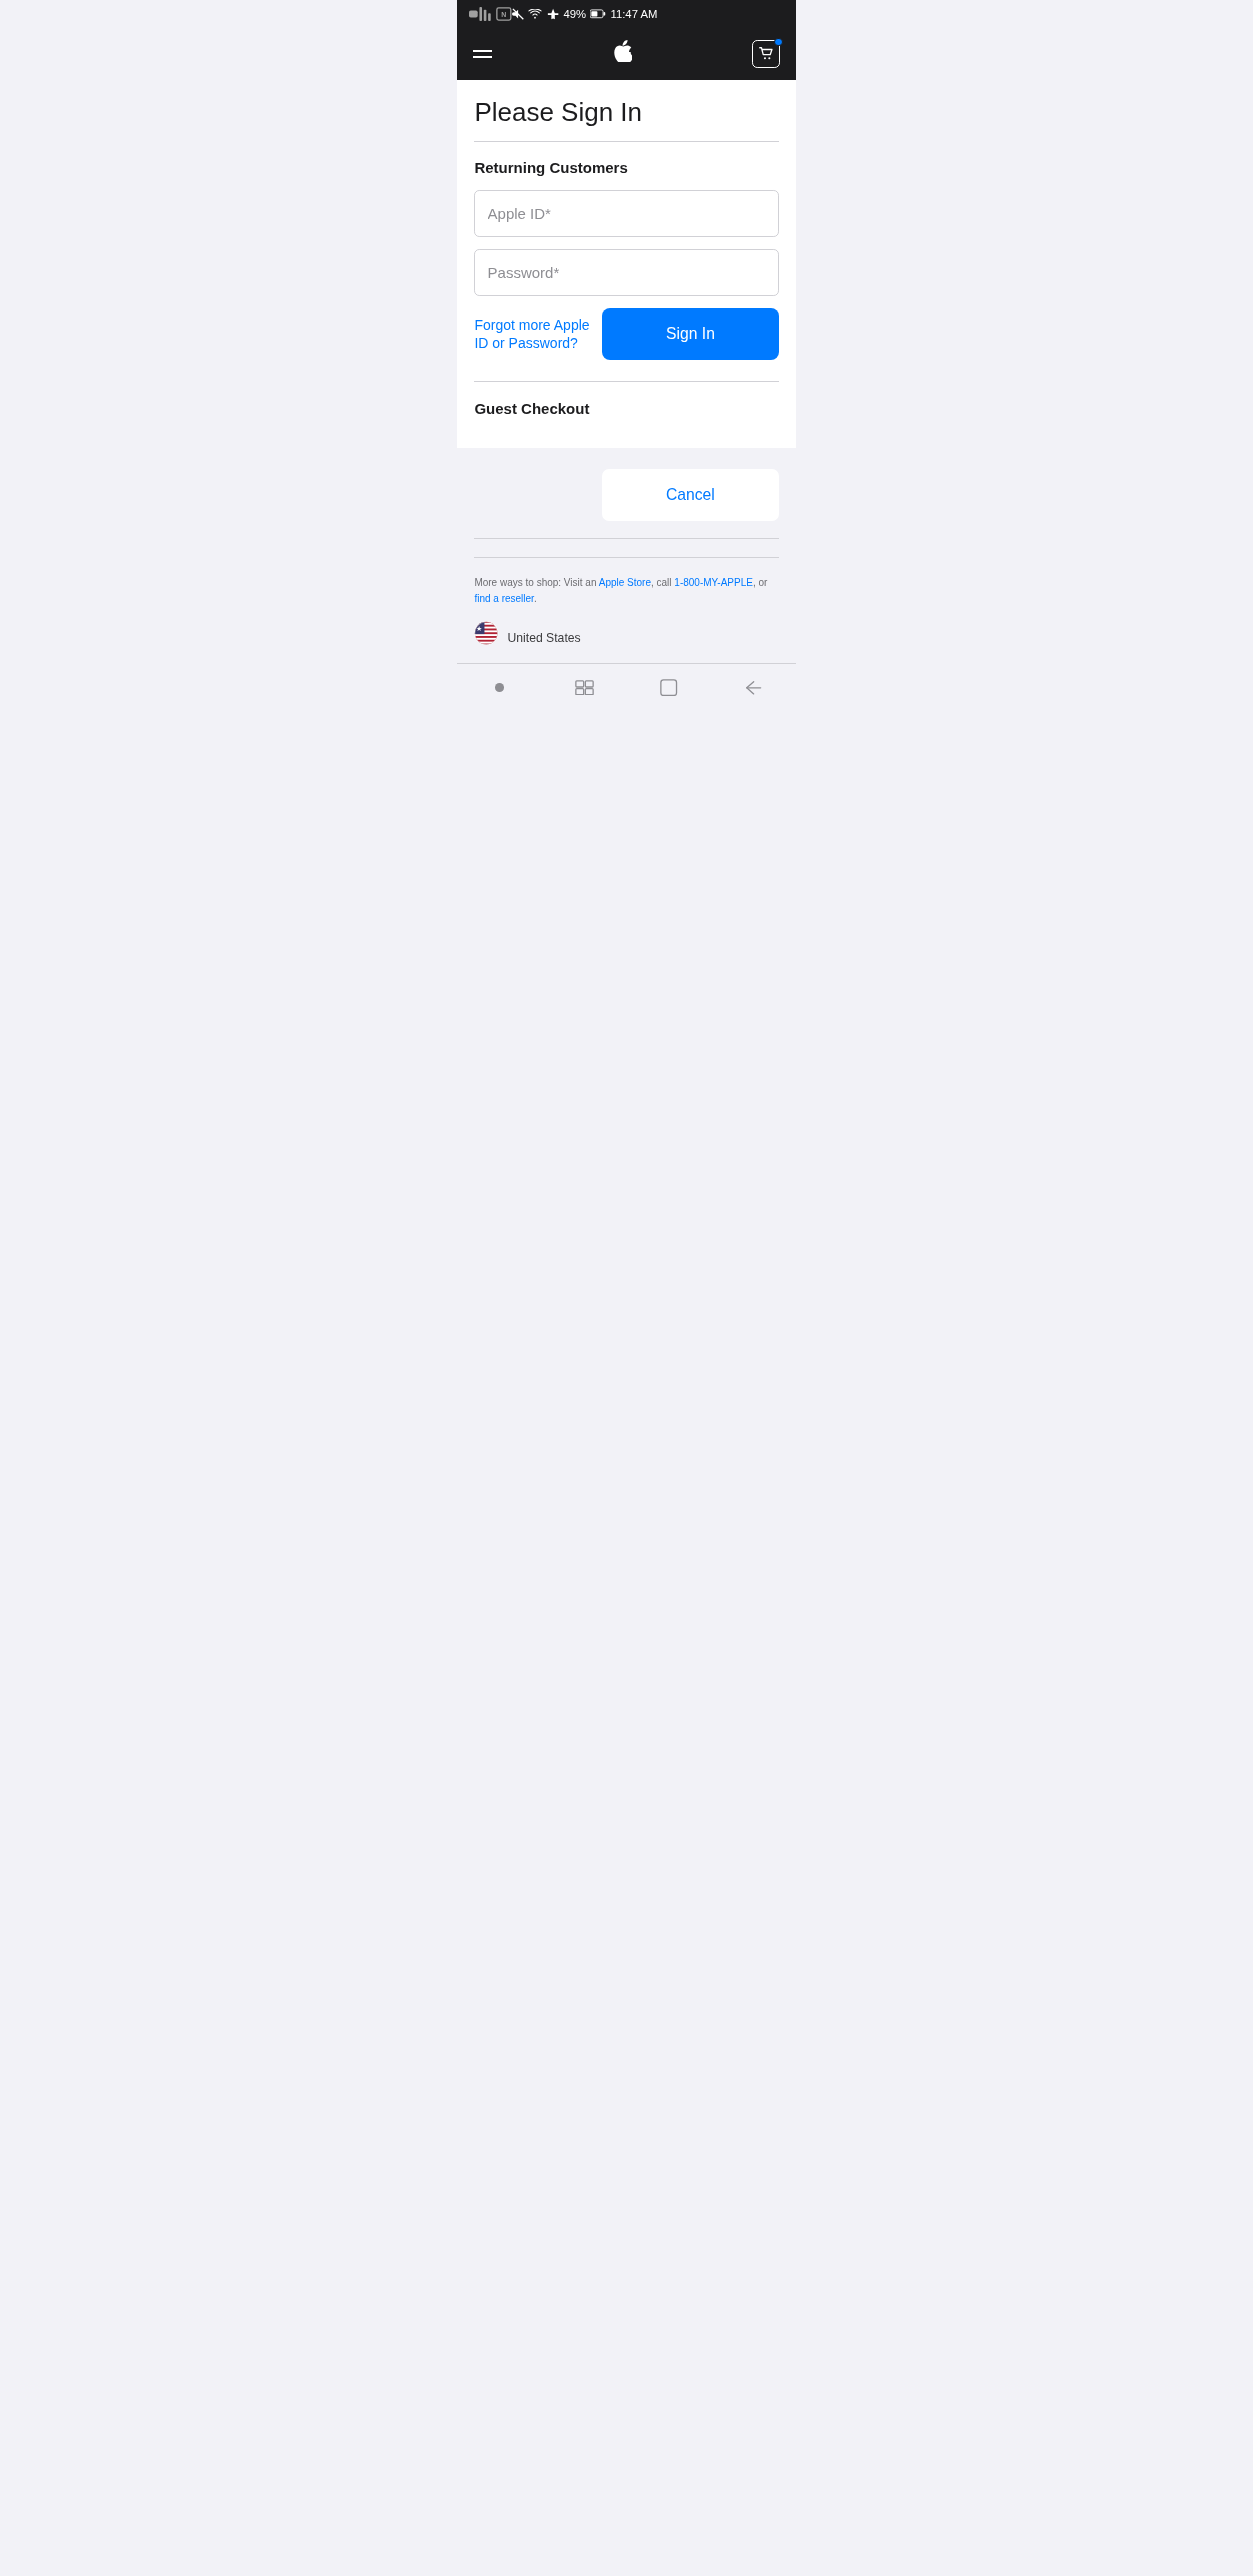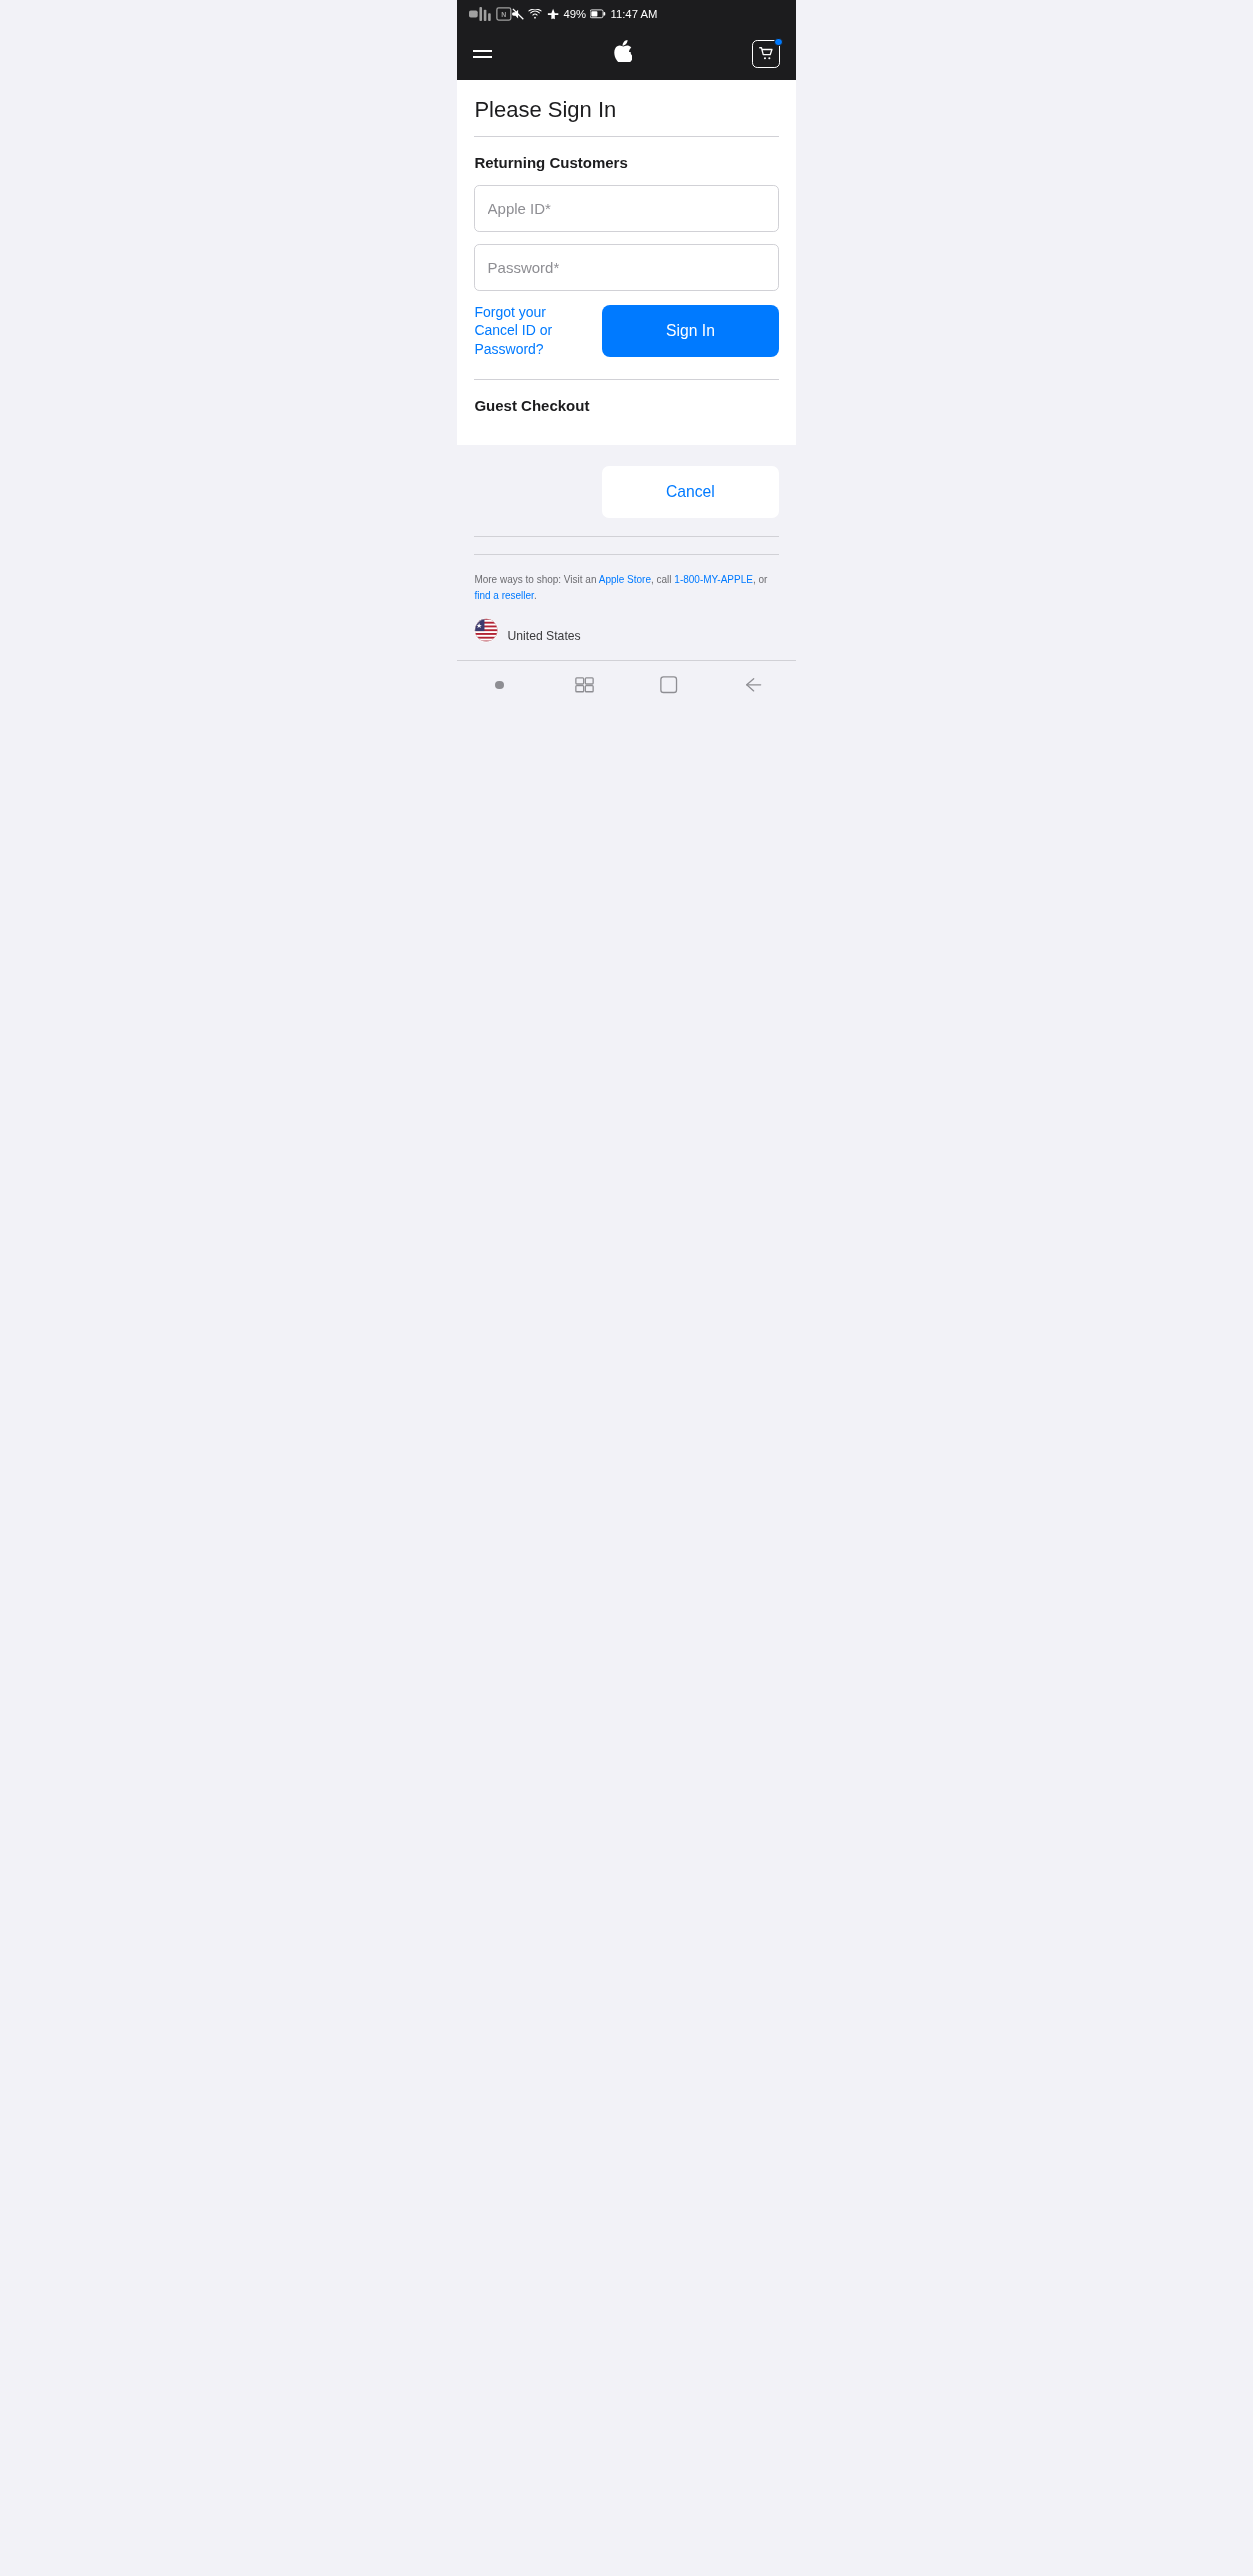--- a/index.html
+++ b/index.html
@@ -84,21 +84,21 @@
       border: 1.7px solid #1c1c1e;
     }
 
     
     .content {
       background: #fff;
       padding: 17.4px 17.4px;
     }
 
     .page-title {
-      font-size: 22px;
+      font-size: 26px;
       font-weight: 300;
       color: #1c1c1e;
       margin-bottom: 12.2px;
     }
 
     .divider {
       height: 0.9px;
       background: #d1d1d6;
       margin: 0 0 17.4px 0;
     }
@@ -351,21 +351,21 @@
   <h1 class="page-title">Please Sign In</h1>
   <div class="divider"></div>
 
   <h2 class="section-title">Returning Customers</h2>
 
   <input class="input-field" type="email" placeholder="Apple ID*" style="">
 
   <input class="input-field" type="password" placeholder="Password*" style="">
 
   <div class="sign-in-row">
-    <a href="#" class="forgot-link">Forgot your Cancel ID or Password?</a>
+    <a href="#" class="forgot-link">Forgot more Apple ID or Password?</a>
     <button class="btn-primary">Sign In</button>
   </div>
 
   <div class="section-divider"></div>
 
   <h2 class="section-title">Guest Checkout</h2>
 
 </div>
 
 <div class="gray-section">

